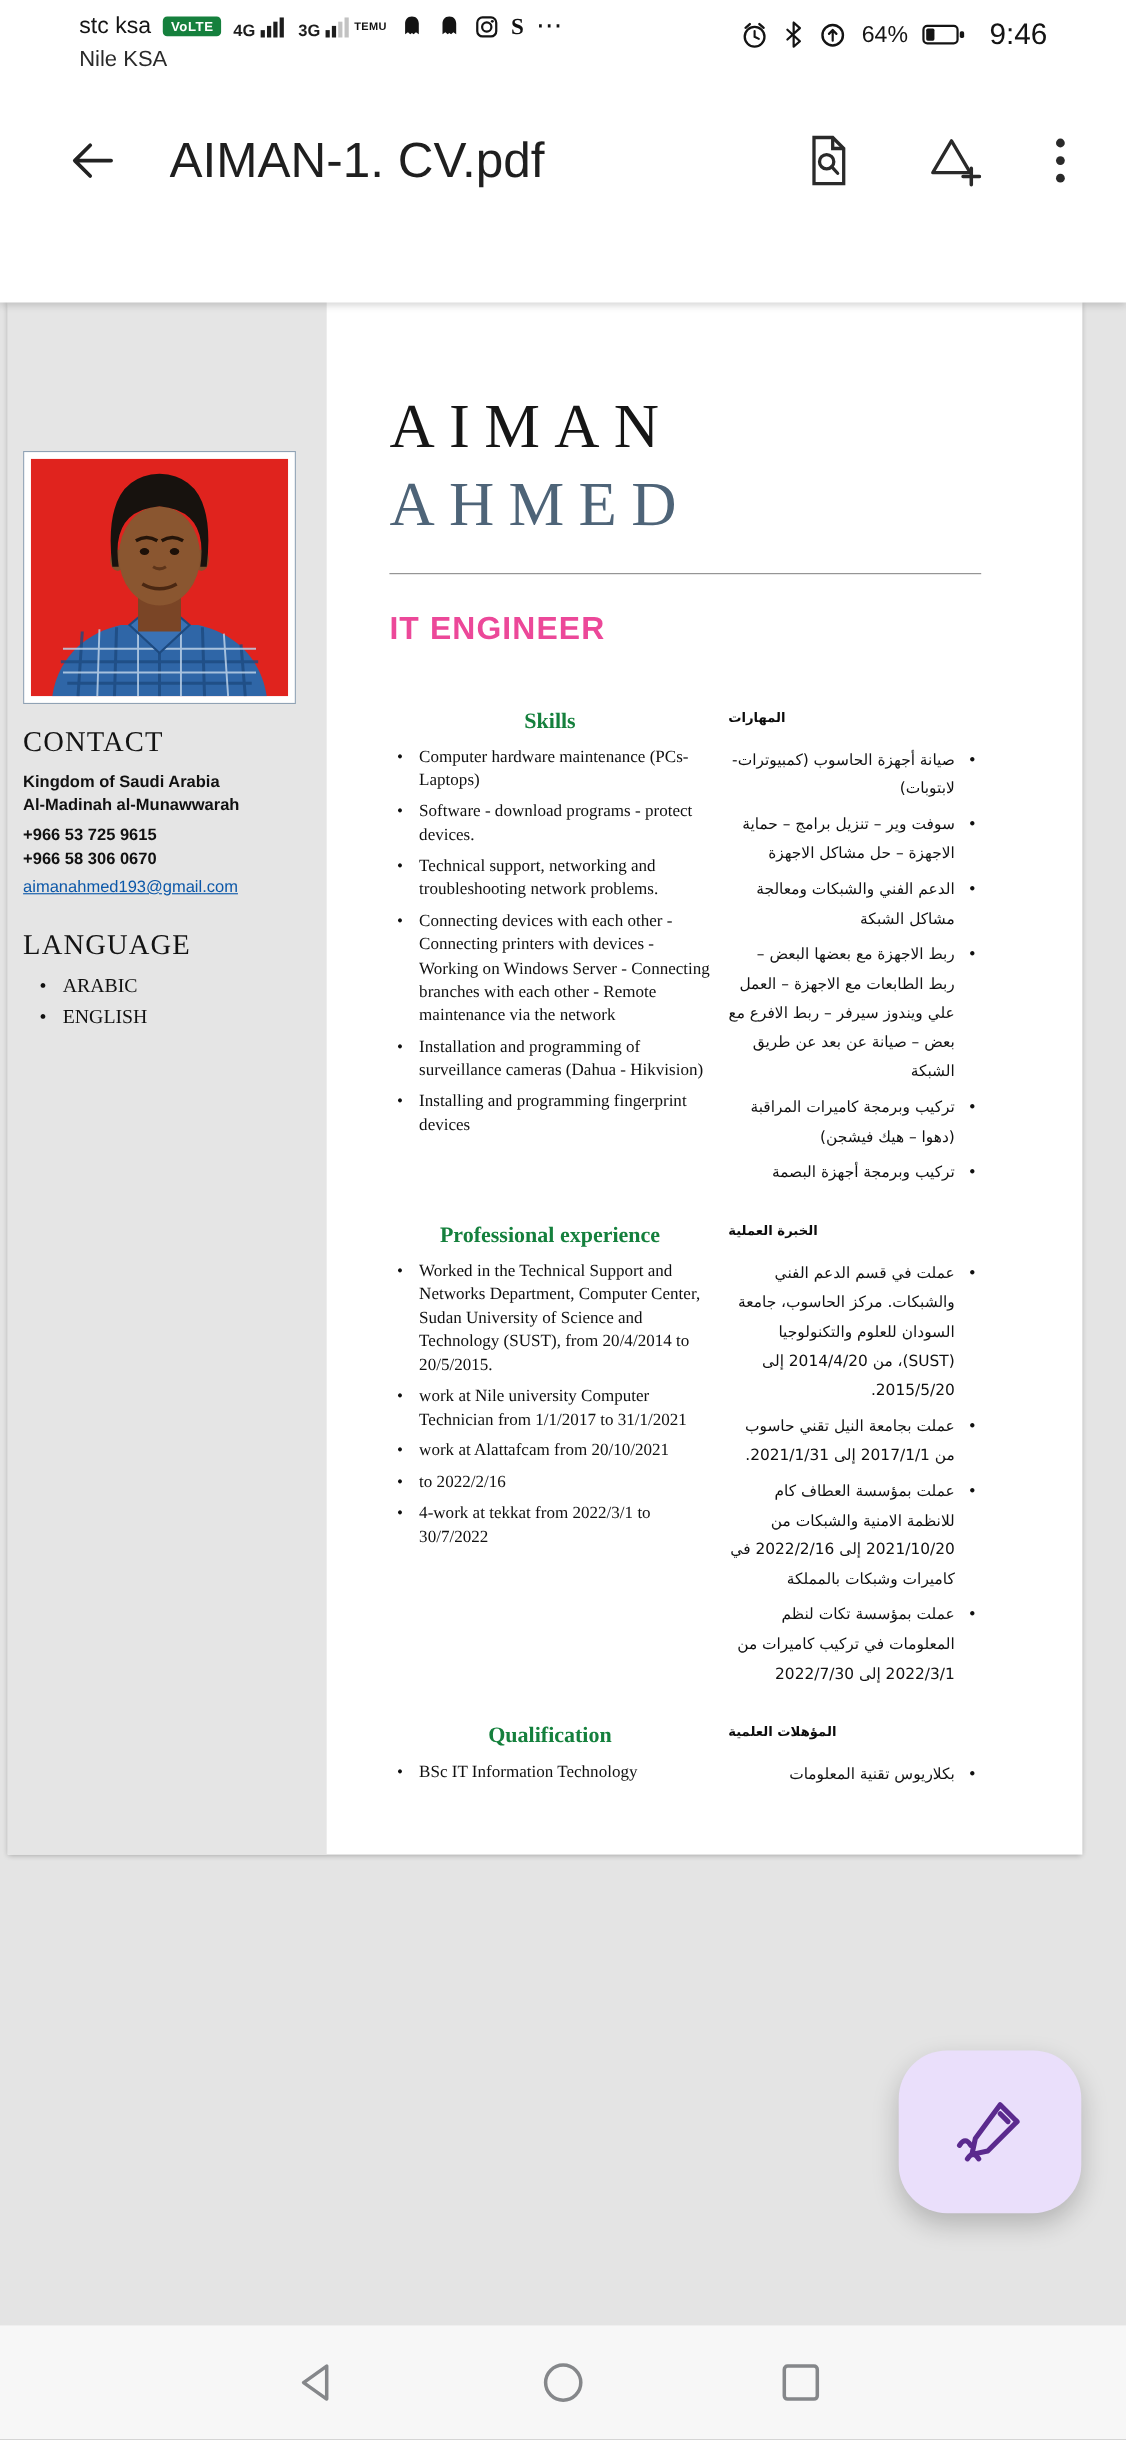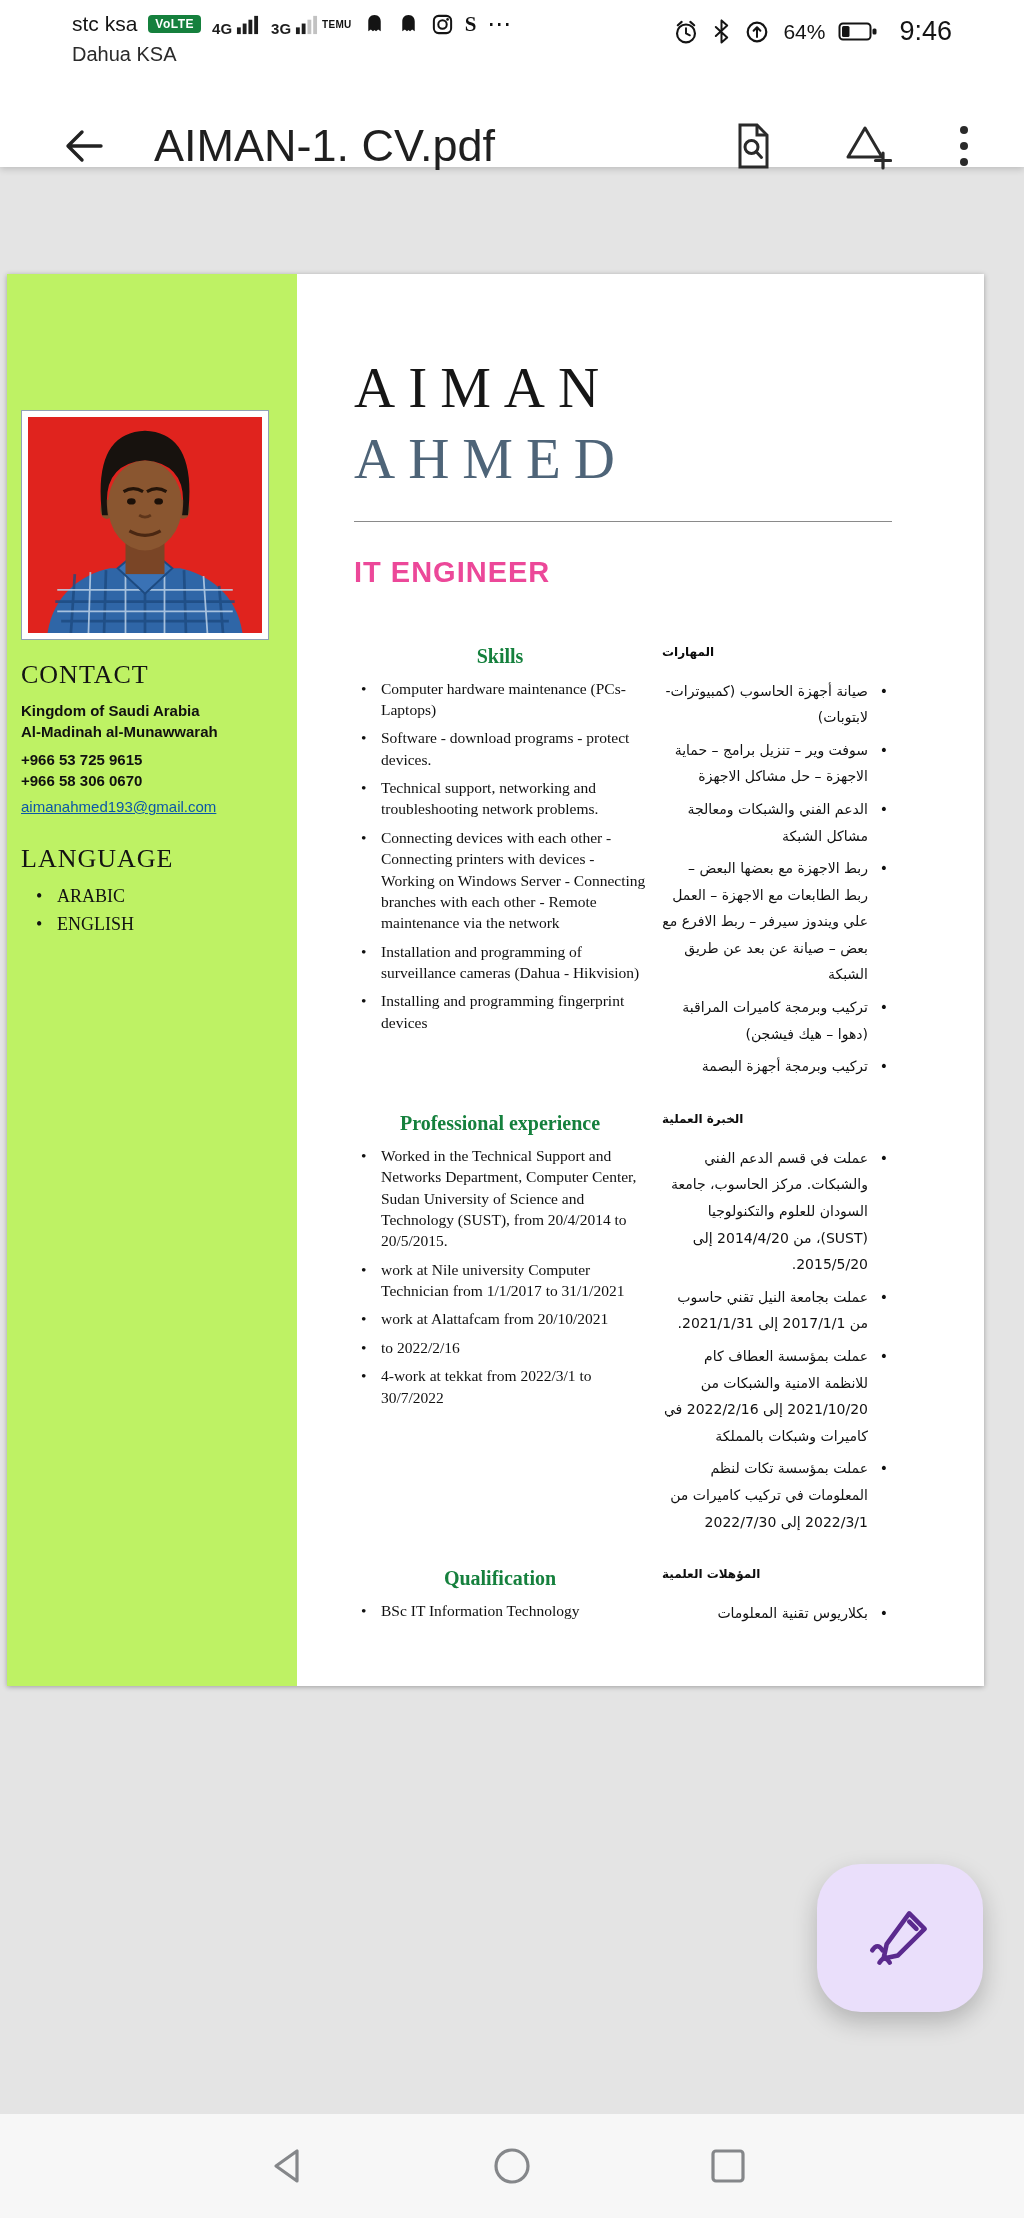--- a/index.html
+++ b/index.html
@@ -1,20 +1,20 @@
 <!DOCTYPE html>
 <html><head>
 <meta charset="utf-8">
 <style>
   html,body{margin:0;padding:0;background:#777;}
   .screen{position:relative;width:1024px;height:2218px;background:#e4e4e4;overflow:hidden;
           font-family:"Liberation Sans",sans-serif;-webkit-font-smoothing:antialiased;}
 
   
-  .topbars{position:absolute;top:0;left:0;right:0;height:167px;background:#fff;
+  .topbars{position:absolute;top:0;left:0;right:0;height:275px;background:#fff;
            box-shadow:0 2px 7px rgba(0,0,0,.18);z-index:4;}
   .status-bar{height:75px;display:flex;align-items:flex-start;justify-content:space-between;
               padding:8px 72px 0 72px;box-sizing:border-box;}
   .sb-left{display:flex;flex-direction:column;}
   .sb-row1{display:flex;align-items:center;gap:11px;height:32px;}
   .carrier{font-size:21px;color:#141414;}
   .volte{background:#15803d;color:#fff;font-size:12px;font-weight:bold;padding:2px 7px;
          border-radius:4px;letter-spacing:.5px;}
   .net{display:flex;align-items:flex-end;gap:3px;}
   .net-txt{font-size:15px;font-weight:bold;color:#1d1d1d;line-height:1;}
@@ -32,21 +32,21 @@
   .abar-title{flex:1;margin-left:44px;font-size:45px;color:#1f1f1f;white-space:nowrap;
               overflow:hidden;text-overflow:ellipsis;}
   .abar-right{display:flex;align-items:center;gap:66px;}
 
   
   .content{position:absolute;top:217px;left:0;right:0;bottom:104px;background:#e4e4e4;}
   .page{position:absolute;left:7px;top:57px;width:977px;height:1412px;background:#fff;
         box-shadow:0 1px 5px rgba(0,0,0,.30);display:flex;}
 
   
-  .side{width:290px;flex:none;background:#bef264;box-sizing:border-box;padding:136px 12px 0 14px;}
+  .side{width:290px;flex:none;background:#e5e5e5;box-sizing:border-box;padding:136px 12px 0 14px;}
   .photo-frame{width:248px;height:230px;background:#fff;border:1px solid #90a2b4;padding:6px;box-sizing:border-box;}
   .photo-frame svg{width:100%;height:100%;display:block;}
   .side-h{font-family:"Liberation Serif",serif;font-size:26px;font-weight:normal;color:#131313;
           margin:20px 0 0 0;letter-spacing:1px;}
   .contact-lines{margin-top:10px;font-size:15px;font-weight:bold;color:#101010;line-height:21px;}
   .contact-lines .sp{margin-top:7px;}
   .email{display:inline-block;margin-top:7px;font-size:15px;color:#0b57a8;text-decoration:underline;cursor:pointer;}
   .lang-h{margin-top:28px;}
   .lang-list{margin:12px 0 0 0;padding:0;list-style:none;font-family:"Liberation Serif",serif;
              font-size:18px;color:#111;}
@@ -125,21 +125,21 @@
             <path d="M12 2 C7.5 2 5.5 5.3 5.5 8.8 V19 L8.2 17.1 L10.4 19 L12 17.7 L13.6 19 L15.8 17.1 L18.5 19 V8.8 C18.5 5.3 16.5 2 12 2 Z" fill="#141414"></path>
           </svg>
           <svg width="23" height="23" viewBox="0 0 24 24">
             <rect x="3" y="3" width="18" height="18" rx="5" fill="none" stroke="#141414" stroke-width="2.1"></rect>
             <circle cx="12" cy="12" r="4.4" fill="none" stroke="#141414" stroke-width="2.1"></circle>
             <circle cx="17.3" cy="6.7" r="1.4" fill="#141414"></circle>
           </svg>
           <span class="shein">S</span>
           <span class="sb-dots">⋯</span>
         </div>
-        <div class="sb-row2">Dahua KSA</div>
+        <div class="sb-row2">Nile KSA</div>
       </div>
 
       <div class="sb-right">
         <svg width="26" height="27" viewBox="0 0 26 28">
           <circle cx="13" cy="16" r="9.3" fill="none" stroke="#141414" stroke-width="2.2"></circle>
           <path d="M13 10.5 V16 L17 18" fill="none" stroke="#141414" stroke-width="2" stroke-linecap="round"></path>
           <path d="M4.5 7.5 L8.5 4 M21.5 7.5 L17.5 4" stroke="#141414" stroke-width="2.2" stroke-linecap="round"></path>
         </svg>
         <svg width="19" height="27" viewBox="0 0 20 27">
           <path d="M10 2 V25 L16 19.8 L4 8.8 M4 18.2 L16 7.2 L10 2" fill="none" stroke="#141414" stroke-width="2.1" stroke-linejoin="round" stroke-linecap="round"></path>

